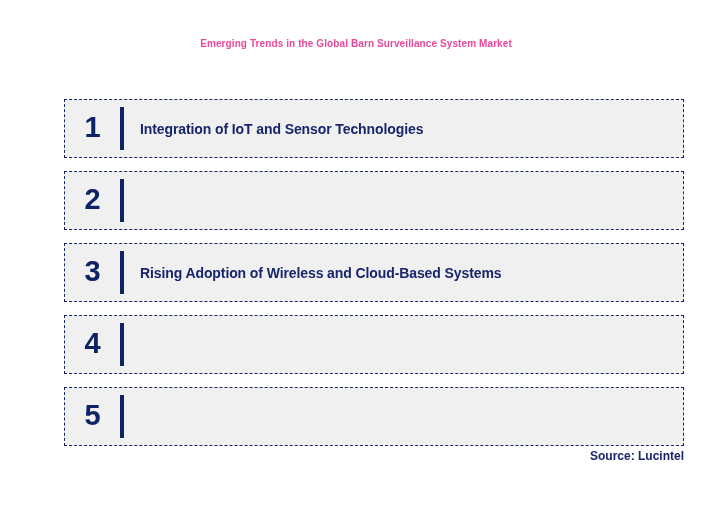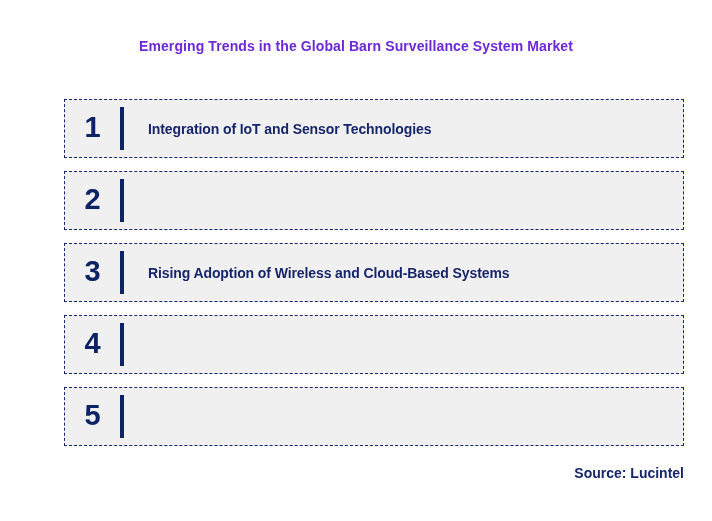--- a/index.html
+++ b/index.html
@@ -23,23 +23,23 @@
     height: 521px;
     background: #ffffff;
   }
 
   .chart-title {
     position: absolute;
     left: 0;
     top: 38px;
     width: 712px;
     text-align: center;
-    font-size: 14px;
+    font-size: 10px;
     font-weight: bold;
-    color: #6d28d9;
+    color: #ec4899;
     letter-spacing: 0.1px;
     white-space: nowrap;
   }
 
   .trend-list {
     position: absolute;
     left: 64px;
     top: 99px;
     width: 620px;
   }
@@ -69,33 +69,33 @@
 
   .trend-divider {
     flex: 0 0 4px;
     width: 4px;
     height: 43px;
     background: #0d2364;
   }
 
   .trend-label {
     flex: 1 1 auto;
-    padding-left: 24px;
+    padding-left: 16px;
     font-size: 14px;
     font-weight: bold;
     color: #17256b;
     letter-spacing: -0.1px;
     white-space: nowrap;
   }
 
   .source-note {
     position: absolute;
     right: 28px;
-    top: 465px;
-    font-size: 14px;
+    top: 449px;
+    font-size: 12px;
     font-weight: bold;
     color: #17256b;
     white-space: nowrap;
   }
 </style>
 </head>
 <body>
 
 <div id="infographic">
 

